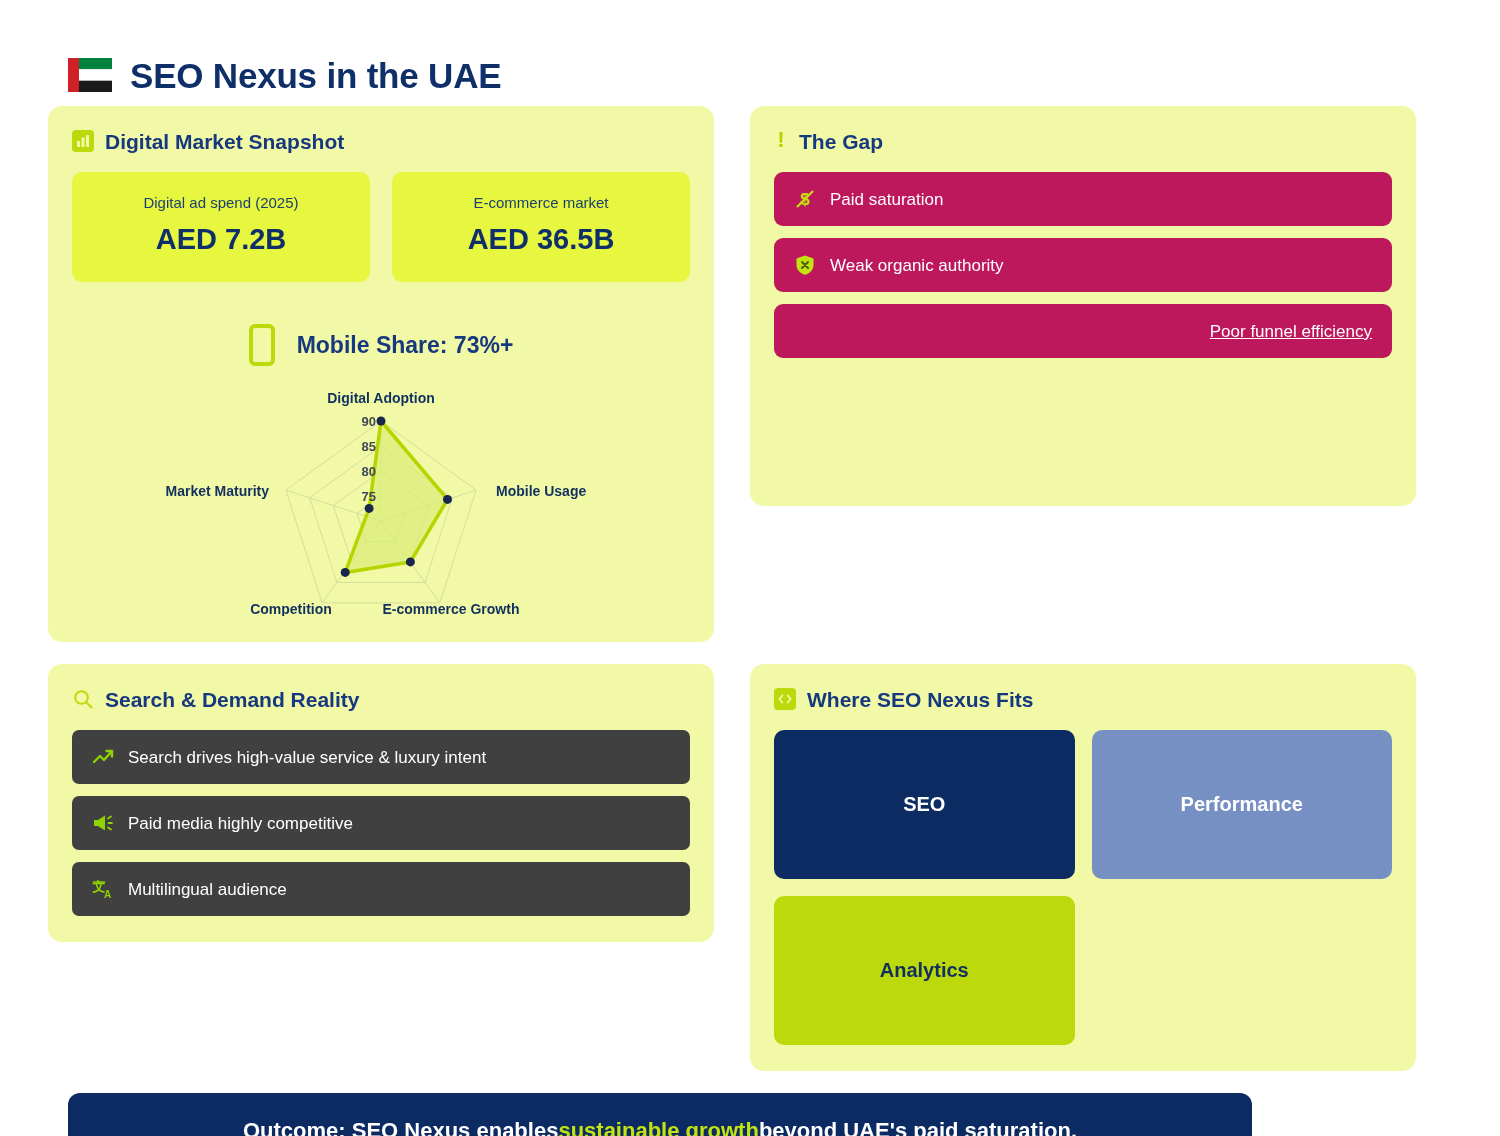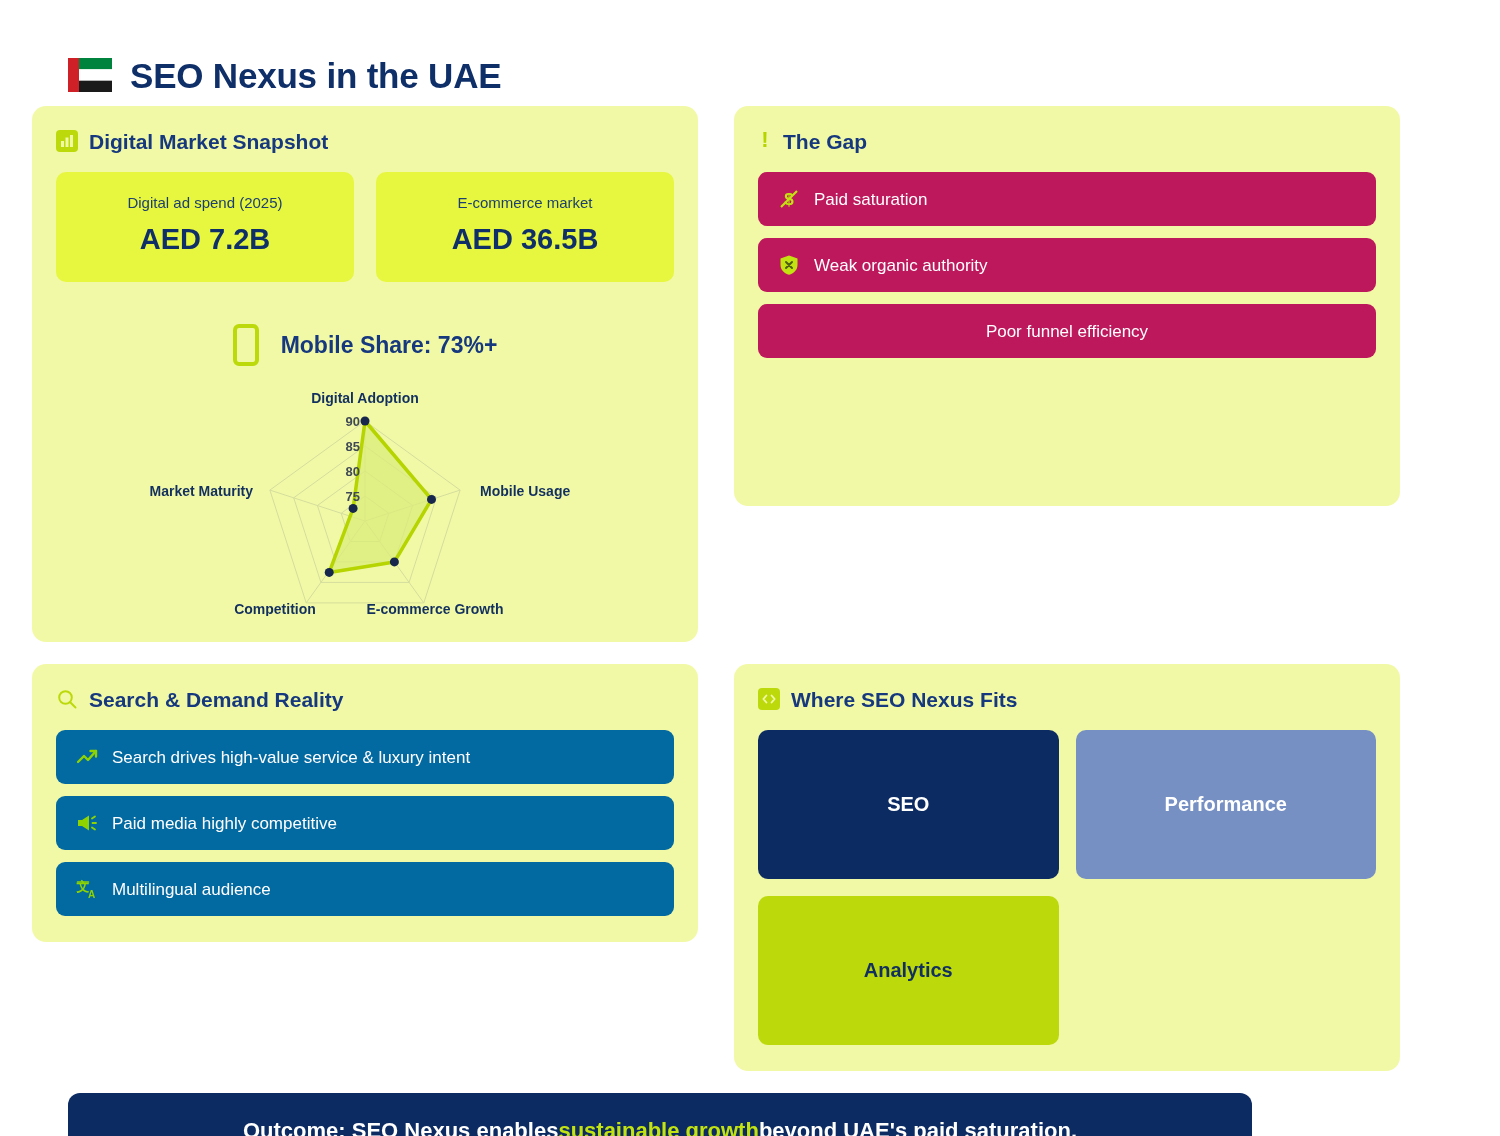--- a/index.html
+++ b/index.html
@@ -35,21 +35,21 @@
     font-size: 35px;
     font-weight: bold;
     color: #0f2f69;
     letter-spacing: -0.2px;
     line-height: 1;
   }
 
   
   .grid {
     position: relative;
-    padding: 0 32px;
+    padding: 0 48px;
     display: grid;
     grid-template-columns: 666px 666px;
     grid-template-rows: auto auto;
     column-gap: 36px;
     row-gap: 22px;
     align-items: start;
   }
 
   .card {
     background: #f2f9a6;
@@ -147,22 +147,22 @@
     gap: 14px;
     border-radius: 9px;
     padding: 0 20px;
     height: 54px;
     margin-bottom: 12px;
     color: #ffffff;
     font-size: 17px;
   }
   .pill:last-child { margin-bottom: 0; }
   .pill.gap  { background: #be185d; }
-  .pill.search { background: #0369a1; }
-  .pill.centered { justify-content: center; }
+  .pill.search { background: #404040; border-radius: 7px; }
+  .pill.centered { justify-content: flex-end; text-decoration: underline; }
   .pill-icon { width: 22px; height: 22px; flex: 0 0 auto; display: block; }
   .pill-label { line-height: 1; }
 
   .gap-card { min-height: 400px; }
   .search-card { min-height: 0; }
 
   
   .fits-grid {
     display: grid;
     grid-template-columns: 1fr 1fr;

